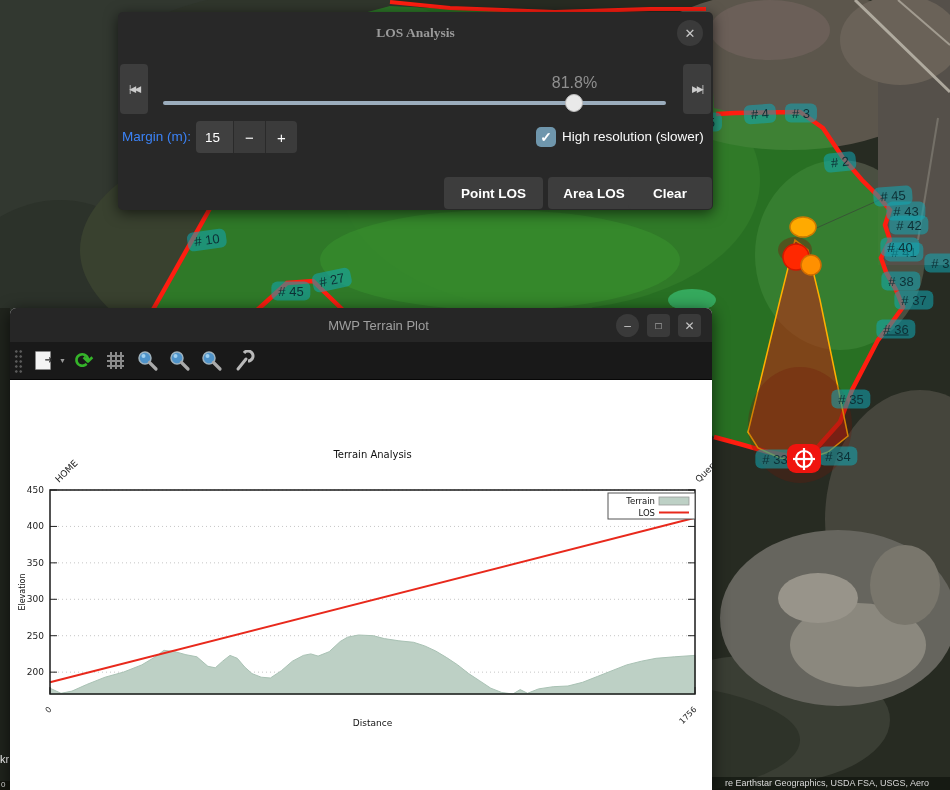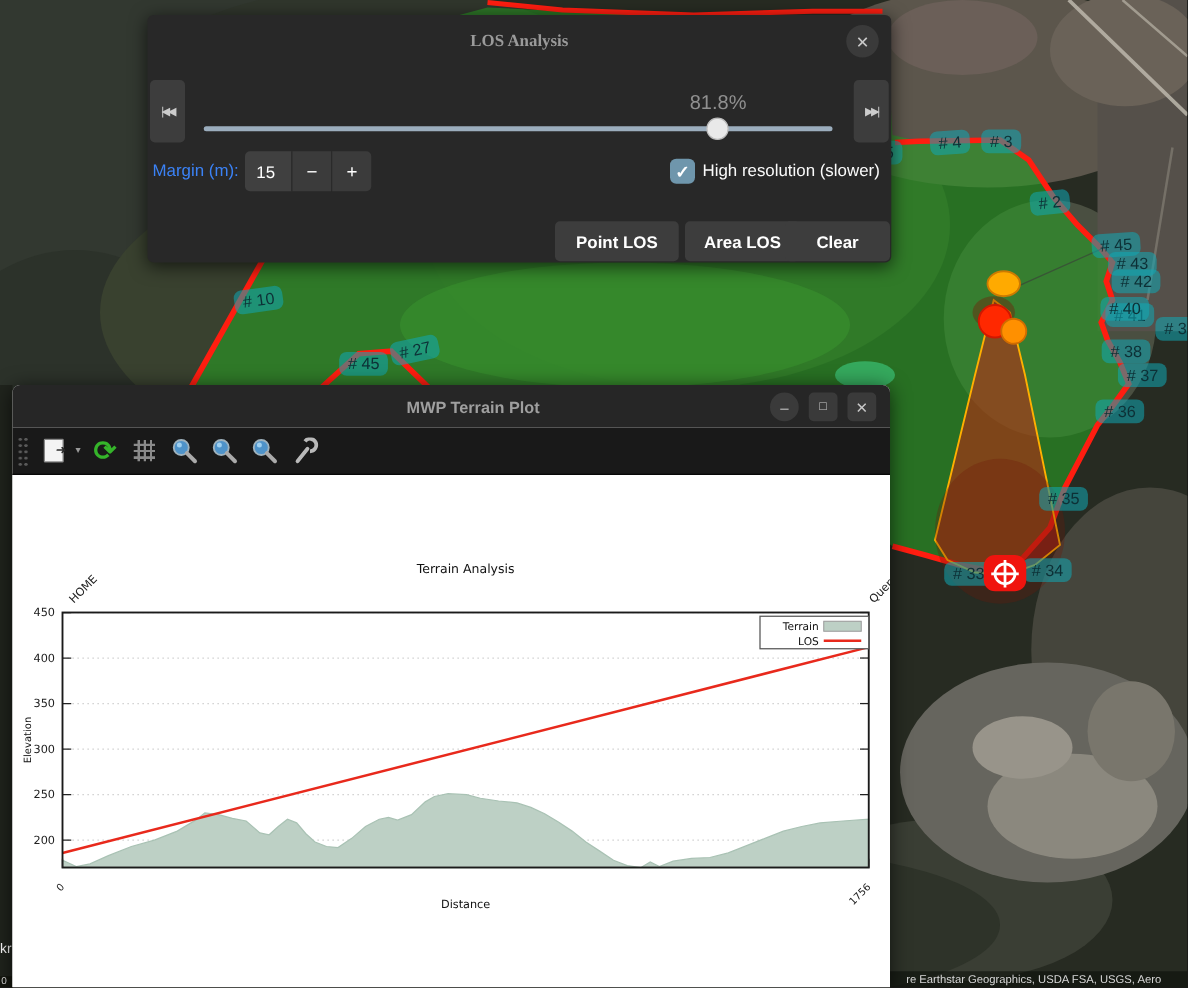--- a/index.html
+++ b/index.html
@@ -63,21 +63,21 @@
     justify-content:center;}
   #btn-point{left:326px;width:99px;}
   #btn-area{left:430px;width:92px;}
   #btn-clear{left:510px;width:84px;}
 
   
   #plot-window{position:absolute;left:10px;top:308px;width:702px;height:482px;
     background:#fff;border-radius:6px 6px 0 0;box-shadow:0 3px 16px rgba(0,0,0,0.65);}
   #plot-titlebar{position:absolute;left:0;top:0;right:0;height:34px;background:#262626;
     border-radius:6px 6px 0 0;display:flex;align-items:center;justify-content:center;}
-  #plot-title{color:#9f9f9f;font-weight:bold;font-size:13px;padding-left:35px;}
+  #plot-title{color:#9f9f9f;font-weight:normal;font-size:13px;padding-left:35px;}
   #plot-min{position:absolute;right:73px;top:6px;width:23px;height:23px;font-size:12px;}
   #plot-max{position:absolute;right:42px;top:6px;width:23px;height:23px;border-radius:4px;font-size:10px;}
   #plot-close{position:absolute;right:11px;top:6px;width:23px;height:23px;border-radius:4px;font-size:12px;}
   #plot-toolbar{position:absolute;left:0;top:34px;right:0;height:38px;background:#191919;
     border-bottom:1px solid #070707;display:flex;align-items:center;padding-left:4px;}
   #tb-grip{width:9px;height:24px;margin-right:4px;
     background:radial-gradient(circle,#5a5a5a 1.2px,transparent 1.4px);
     background-size:4.5px 5px;}
   .tb-btn{width:30px;height:30px;display:flex;align-items:center;justify-content:center;margin:0 1px;}
   #tb-doc{width:16px;height:19px;background:#f4f4f4;border:1px solid #888;border-radius:1px;position:relative;}
@@ -161,21 +161,21 @@
         <div class="marker" style="left: 801px; top: 113px; transform: translate(-50%, -50%) rotate(0deg);"># 3</div>
         <div class="marker" style="left: 840px; top: 162px; transform: translate(-50%, -50%) rotate(-6deg);"># 2</div>
         <div class="marker" style="left: 893px; top: 196px; transform: translate(-50%, -50%) rotate(-4deg);"># 45</div>
         <div class="marker" style="left: 906px; top: 211px; transform: translate(-50%, -50%) rotate(0deg);"># 43</div>
         <div class="marker" style="left: 909px; top: 225px; transform: translate(-50%, -50%) rotate(0deg);"># 42</div>
         <div class="marker" style="left: 904px; top: 252px; transform: translate(-50%, -50%) rotate(0deg);"># 41</div>
         <div class="marker" style="left: 900px; top: 247px; transform: translate(-50%, -50%) rotate(0deg);"># 40</div>
         <div class="marker" style="left: 944px; top: 263px; transform: translate(-50%, -50%) rotate(0deg);"># 39</div>
         <div class="marker" style="left: 901px; top: 281px; transform: translate(-50%, -50%) rotate(0deg);"># 38</div>
         <div class="marker" style="left: 914px; top: 300px; transform: translate(-50%, -50%) rotate(0deg);"># 37</div>
-        <div class="marker" style="left: 896px; top: 329px; transform: translate(-50%, -50%) rotate(0deg);"># 36</div>
+        <div class="marker" style="left: 896px; top: 329px; transform: translate(-50%, -50%) rotate(0deg); text-decoration: underline;"># 36</div>
         <div class="marker" style="left: 207px; top: 240px; transform: translate(-50%, -50%) rotate(-8deg);"># 10</div>
         <div class="marker" style="left: 291px; top: 291px; transform: translate(-50%, -50%) rotate(0deg);"># 45</div>
         <div class="marker" style="left: 332px; top: 280px; transform: translate(-50%, -50%) rotate(-12deg);"># 27</div>
         <div class="marker" style="left: 851px; top: 399px; transform: translate(-50%, -50%) rotate(0deg);"># 35</div>
         <div class="marker" style="left: 775px; top: 459px; transform: translate(-50%, -50%) rotate(0deg);"># 33</div>
         <div class="marker" style="left: 838px; top: 456px; transform: translate(-50%, -50%) rotate(0deg);"># 34</div>
       </div>
 
     <div id="target-badge">
       <svg width="24" height="24">

